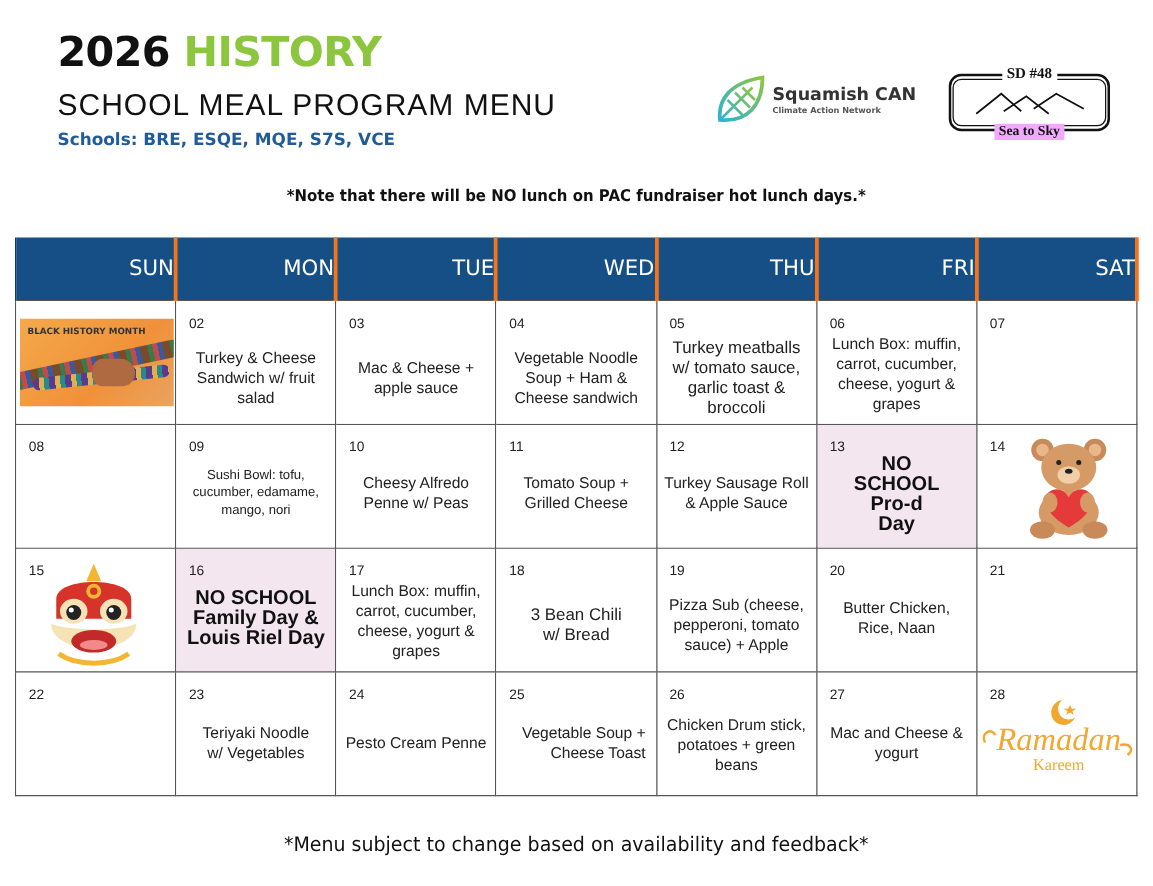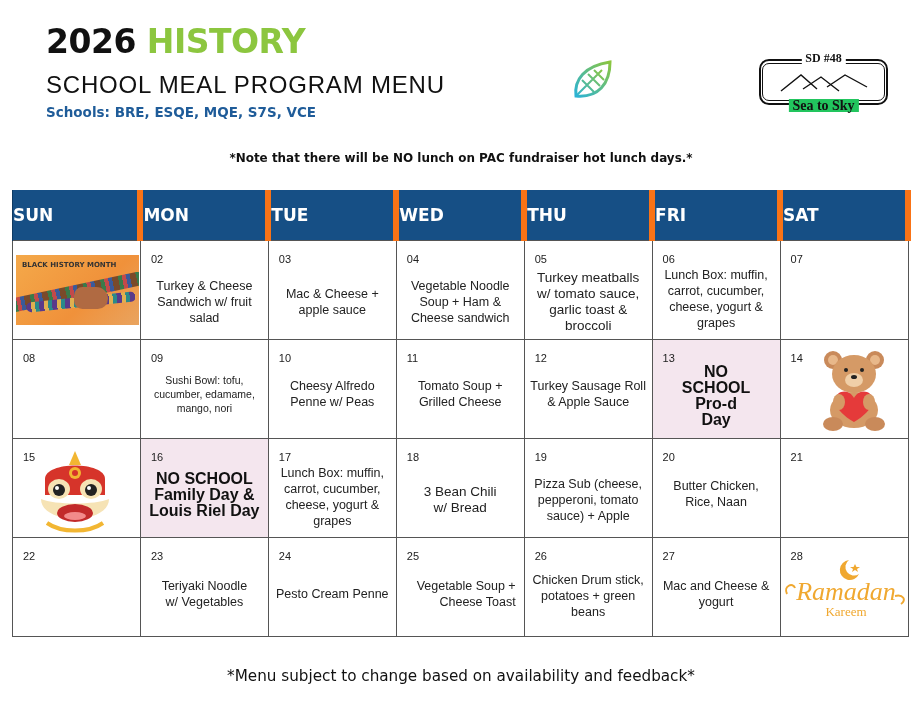--- a/index.html
+++ b/index.html
@@ -15,27 +15,27 @@
   .logo-can { position: absolute; left: 570px; top: 58px; width: 170px; height: 44px; display: flex; align-items: center; }
   .leaf { width: 44px; height: 44px; }
   .can-text { margin-left: 4px; }
   .can-name { font-family: "DejaVu Sans", sans-serif; font-weight: bold; font-size: 14px; color: #333; line-height: 16px; }
   .can-sub { font-family: "DejaVu Sans", sans-serif; font-size: 6.5px; color: #555; font-weight: bold; }
 
   .logo-sd { position: absolute; left: 757px; top: 53px; width: 133px; height: 58px; }
   .sd-box { position: absolute; left: 2px; top: 6px; width: 129px; height: 46px; border: 2px solid #111; border-radius: 10px; }
   .sd-box-inner { position: absolute; left: 5px; top: 10px; width: 123px; height: 38px; border: 1px solid #111; border-radius: 7px; }
   .sd-top { position: absolute; top: -1px; left: 50%; transform: translateX(-50%); background: #fff; padding: 0 4px; font-family: "Liberation Serif", serif; font-weight: bold; font-size: 12px; line-height: 13px; }
-  .sd-bottom { position: absolute; bottom: -1px; left: 50%; transform: translateX(-50%); background: #22c55e; padding: 0 4px; font-family: "Liberation Serif", serif; font-weight: bold; font-size: 14px; line-height: 13px; white-space: nowrap; }
+  .sd-bottom { position: absolute; bottom: -1px; left: 50%; transform: translateX(-50%); background: #f0abfc; padding: 0 4px; font-family: "Liberation Serif", serif; font-weight: bold; font-size: 11px; line-height: 13px; white-space: nowrap; }
   .sd-mtn { position: absolute; left: 22px; top: 18px; width: 90px; height: 22px; }
 
   .note { position: absolute; left: 0; width: 922px; top: 150px; text-align: center; font-family: "DejaVu Sans", sans-serif; font-weight: bold; font-size: 13px; color: #111; transform: scaleX(0.92); }
 
   .cal { position: absolute; left: 12px; top: 190px; width: 899px; border-collapse: collapse; table-layout: fixed; }
-  .cal th { background: #164f85; color: #fff; height: 50px; font-family: "DejaVu Sans", sans-serif; font-weight: bold; font-size: 17px; border-left: 1px solid #0e3a63; border-right: 6px solid #f97316; text-align: left; vertical-align: middle; }
+  .cal th { background: #164f85; color: #fff; height: 50px; font-family: "DejaVu Sans", sans-serif; font-weight: normal; font-size: 17px; border-left: 1px solid #0e3a63; border-right: 3px solid #f97316; text-align: right; vertical-align: middle; }
   .cal td { height: 99px; border: 1px solid #555; vertical-align: top; position: relative; background: #fff; }
   .cal td.noschool { background: #f4e6ee; }
   .daynum { position: absolute; left: 10px; top: 12px; font-family: "Liberation Sans", sans-serif; font-size: 11px; color: #222; }
   .meal { position: absolute; left: 4px; right: 4px; top: 28px; bottom: 4px; display: flex; align-items: center; justify-content: center; text-align: center; font-family: "Liberation Sans", sans-serif; font-size: 12.5px; line-height: 16px; color: #222; }
   .meal.small { font-size: 10.5px; line-height: 14px; }
   .meal.bold { font-weight: bold; font-size: 16px; color: #111; }
 
   .img-bhm { position: absolute; left: 3px; top: 14px; width: 123px; height: 70px; background: linear-gradient(135deg, #f4a94a, #f0913a 60%, #e9a460); overflow: hidden; }
   .bhm-title { position: absolute; left: 6px; top: 6px; font-family: "DejaVu Sans", sans-serif; font-weight: bold; font-size: 7px; line-height: 8px; color: #333; }
   .bhm-arm { position: absolute; left: -10px; top: 30px; width: 140px; height: 14px; transform: rotate(-12deg); background: repeating-linear-gradient(90deg, #7a4a2a 0 6px, #3a7a4a 6px 10px, #c24a4a 10px 14px, #3a5a9a 14px 18px); border-radius: 7px; }
@@ -63,20 +63,24 @@
   <svg class="leaf" viewBox="0 0 44 44">
     <defs>
         <linearGradient id="lg" x1="0" y1="1" x2="1" y2="0">
           <stop offset="0" stop-color="#2bb3d6"></stop>
           <stop offset="1" stop-color="#8cc63f"></stop>
         </linearGradient>
       </defs>
     <path d="M6 38 C4 22 14 8 40 4 C40 26 28 40 6 38 Z" fill="none" stroke="url(#lg)" stroke-width="3"></path>
     <path d="M6 38 L32 12 M12 22 L24 34 M18 16 L30 28 M24 12 L34 22" stroke="url(#lg)" stroke-width="2" fill="none"></path>
   </svg>
+  <div class="can-text">
+    <div class="can-name">Squamish CAN</div>
+    <div class="can-sub">Climate Action Network</div>
+  </div>
 </div>
 
 <div class="logo-sd">
   <div class="sd-box"></div>
   <div class="sd-box-inner"></div>
   <div class="sd-top">SD #48</div>
   <svg class="sd-mtn" viewBox="0 0 90 22">
     <polyline points="2,20 22,4 38,18" fill="none" stroke="#111" stroke-width="1.4"></polyline>
     <polyline points="24,18 42,6 60,20" fill="none" stroke="#111" stroke-width="1.4"></polyline>
     <polyline points="48,16 66,4 88,16" fill="none" stroke="#111" stroke-width="1.4"></polyline>

